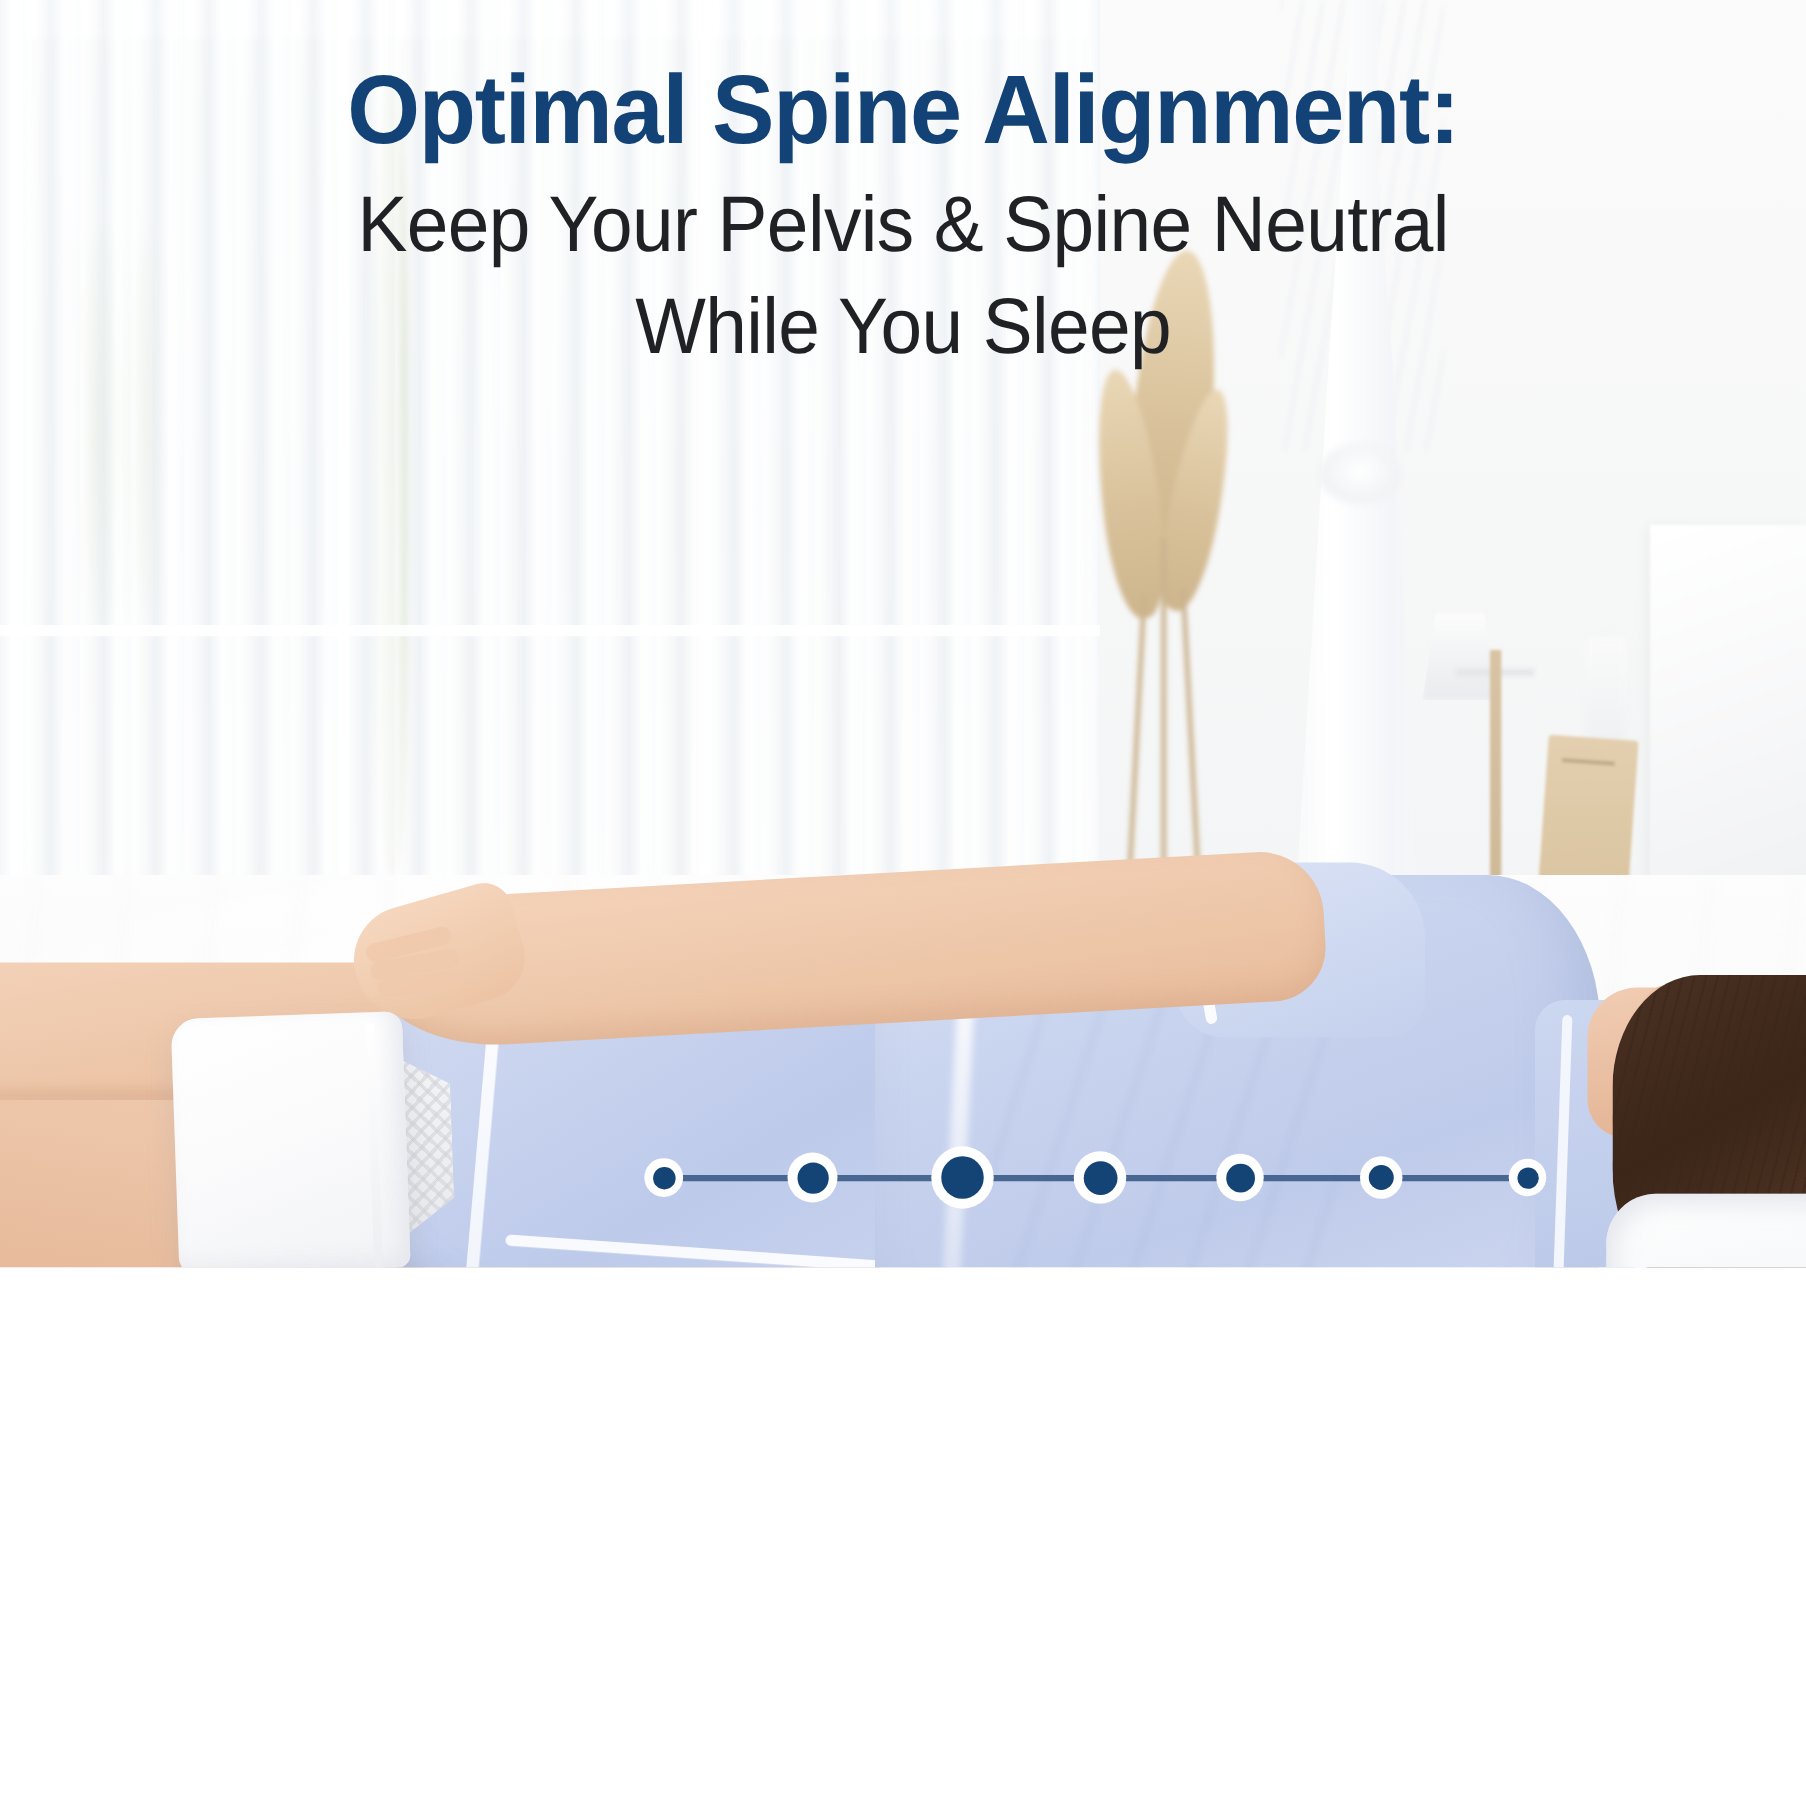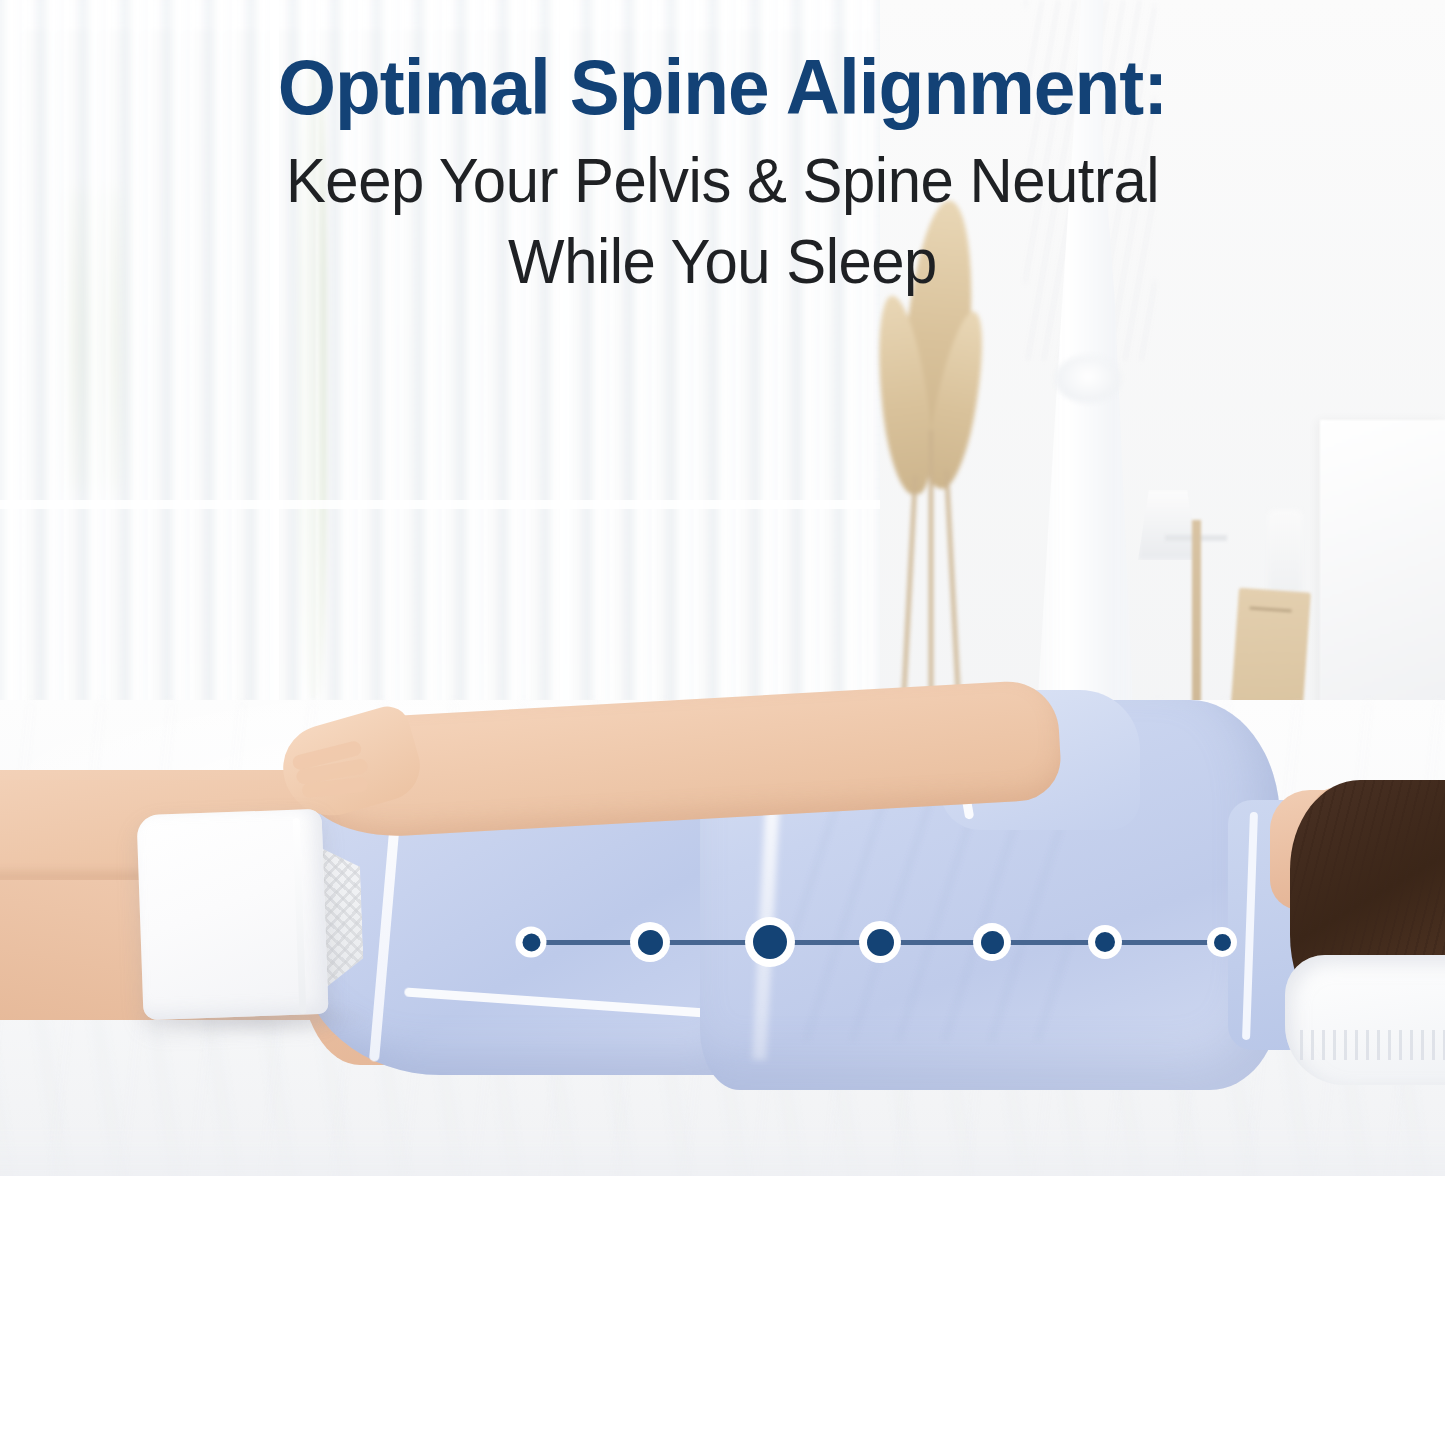--- a/index.html
+++ b/index.html
@@ -1,21 +1,21 @@
 <!DOCTYPE html>
 <html><head>
 <meta charset="utf-8">
 <title>Optimal Spine Alignment</title>
 <style>
   html,body{margin:0;padding:0;background:#fff;}
   body{font-family:"Liberation Sans",sans-serif;}
 
   #scene{
     position:relative;
-    width:1445px;height:1176px;
+    width:1445px;height:1014px;
     overflow:hidden;
     background:#f4f5f7;
   }
 
   
   .room{position:absolute;inset:0;background:
       linear-gradient(180deg,#f7f8fa 0%,#f2f3f6 40%,#eef0f3 100%);}
 
   
   .window{

